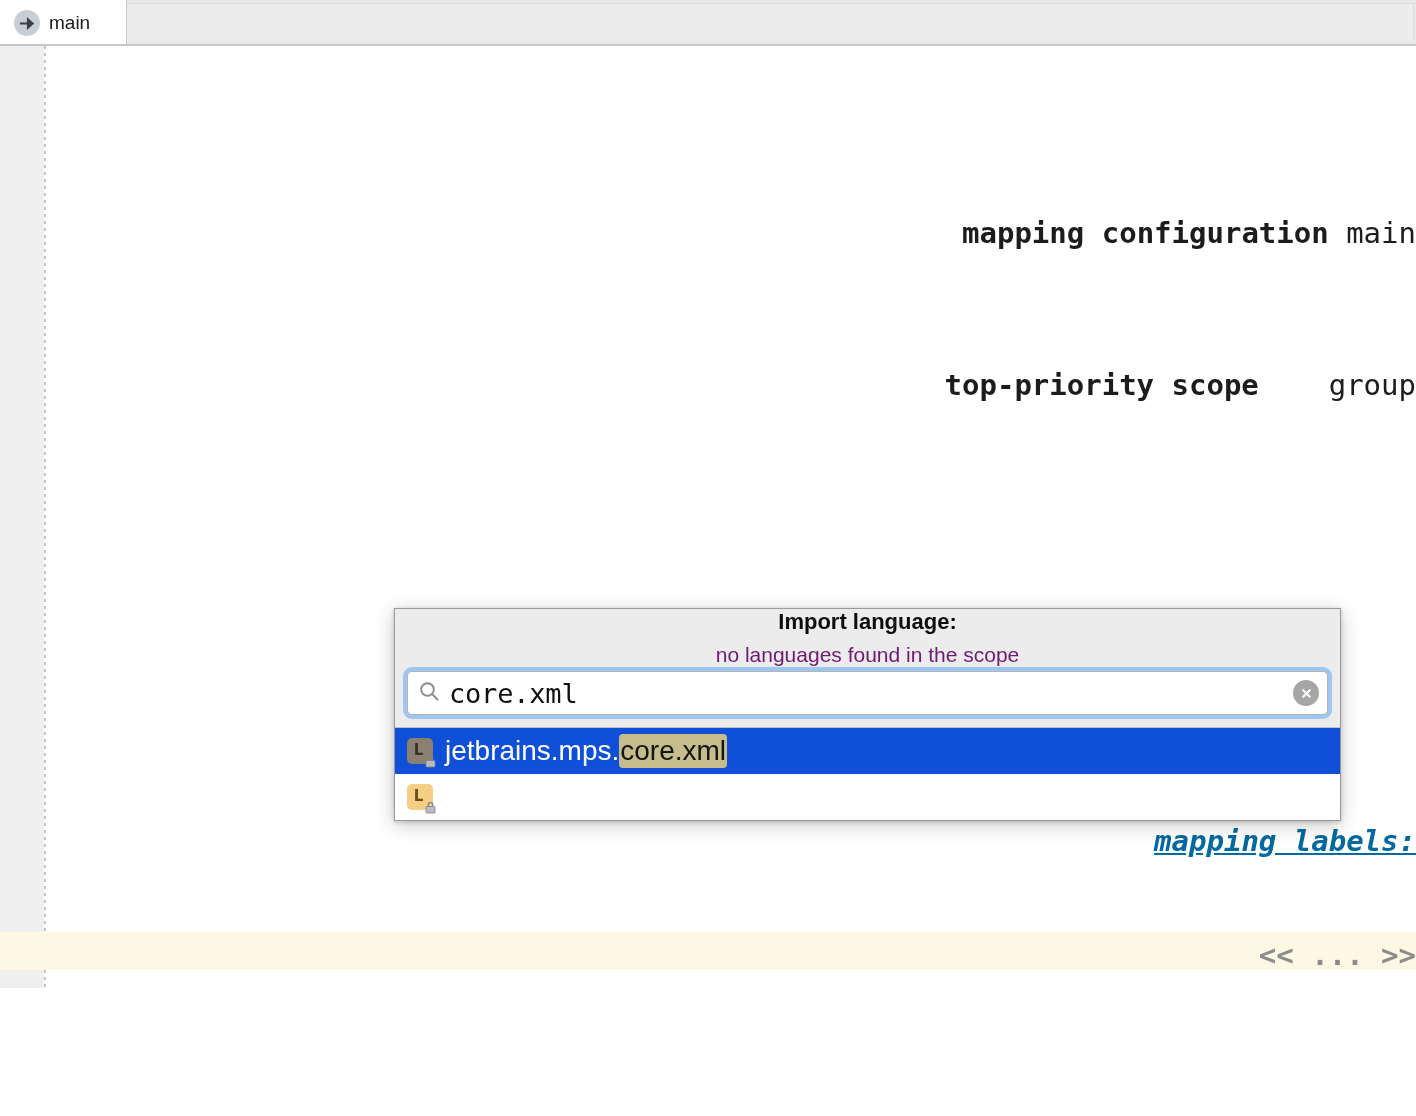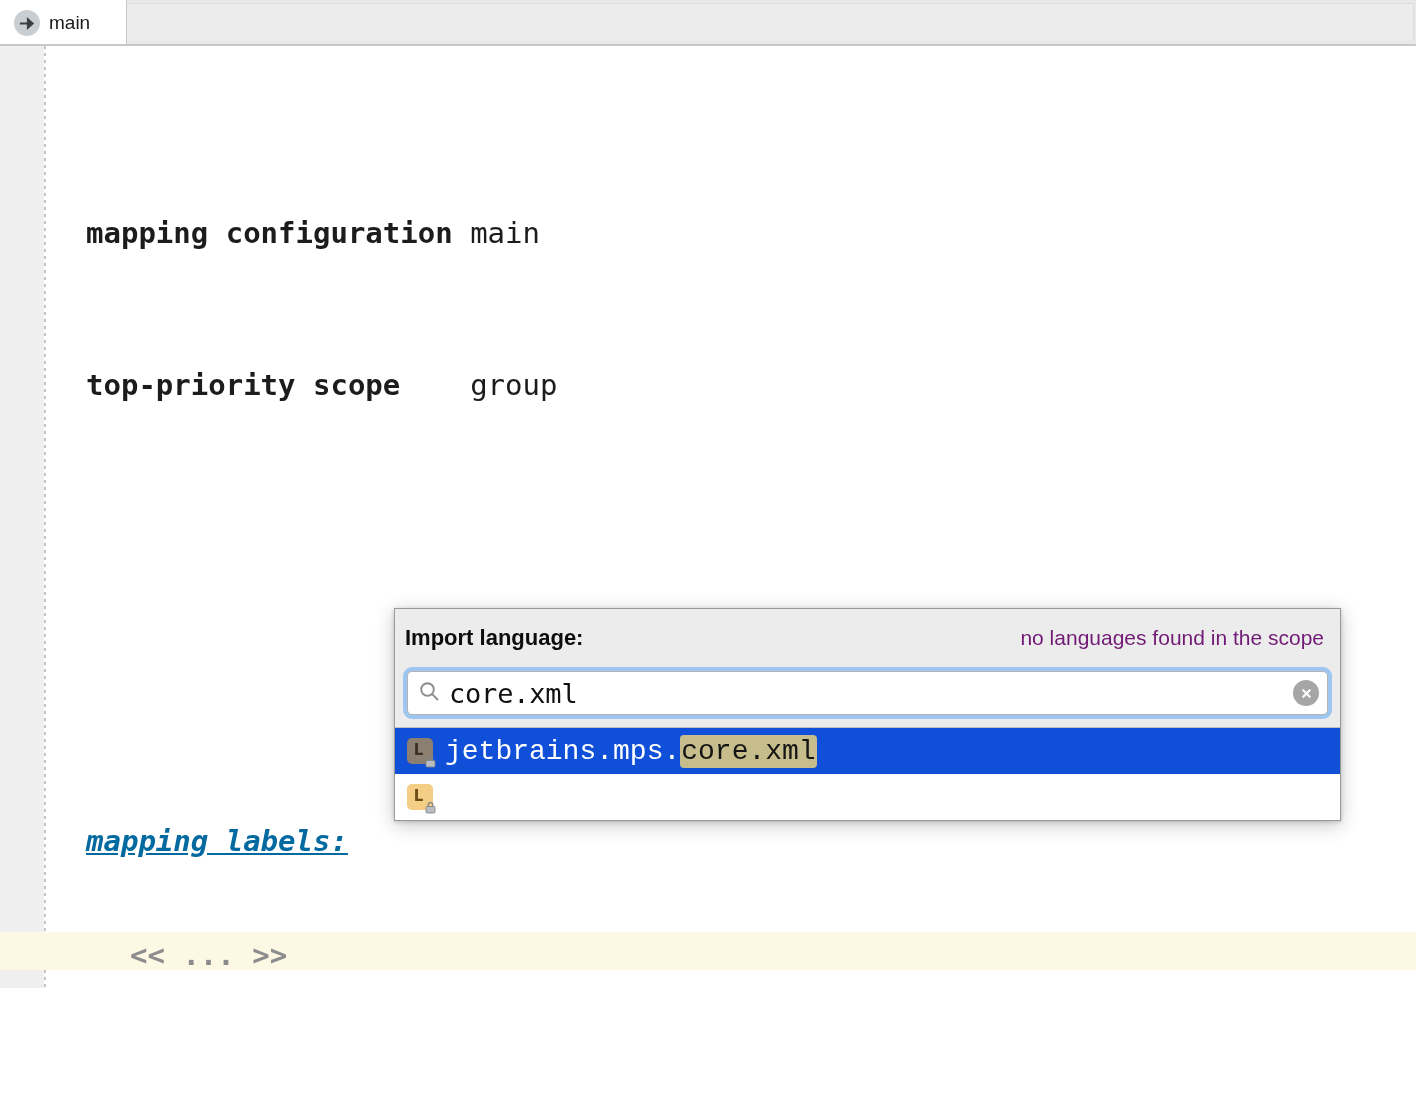--- a/index.html
+++ b/index.html
@@ -72,20 +72,21 @@
     font-family: "Liberation Sans", sans-serif;
   }
 
   
   #editor {
     position: absolute;
     left: 0; top: 46px;
     width: 1416px; height: 942px;
     background: #ffffff;
     overflow: hidden;
+    text-align: right;
   }
   #gutter {
     position: absolute;
     left: 0; top: 0;
     width: 44px; height: 1070px;
     background: #efefef;
   }
   #gutter-dots {
     position: absolute;
     left: 44px; top: 0;
@@ -150,22 +151,23 @@
     background: #ececec;
     border: 1px solid #9a9a9a;
     box-sizing: border-box;
     box-shadow: 0 4px 18px rgba(0,0,0,0.22), 0 1px 4px rgba(0,0,0,0.18);
   }
   #popup-header {
     height: 58px;
     display: flex;
     align-items: center;
     justify-content: space-between;
-    padding: 0 16px 0 10px;
-    box-sizing: border-box;
+    padding: 0 10px 0 10px;
+    box-sizing: border-box;
+    flex-direction: column;
   }
   #popup-title {
     font-size: 22px;
     font-weight: bold;
     color: #0d0d0d;
     font-family: "Liberation Sans", sans-serif;
   }
   #popup-hint {
     font-size: 21px;
     color: #701a75;
@@ -240,21 +242,21 @@
     margin-bottom: 2px;
   }
   .result-row.selected .lang-icon .lglyph { color: #3a3026; }
   .lock-badge {
     position: absolute;
     right: -4px; bottom: -4px;
     width: 13px; height: 13px;
   }
   .result-text {
     margin-left: 12px;
-    font-family: Liberation Mono, monospace;
+    font-family: Liberation Sans, sans-serif;
     font-size: 28px;
     color: #141414;
     white-space: pre;
     display: flex;
     align-items: center;
   }
   .result-row.selected .result-text { color: #ffffff; }
   .match-hl {
     background: #c7bd8c;
     color: #141414;

